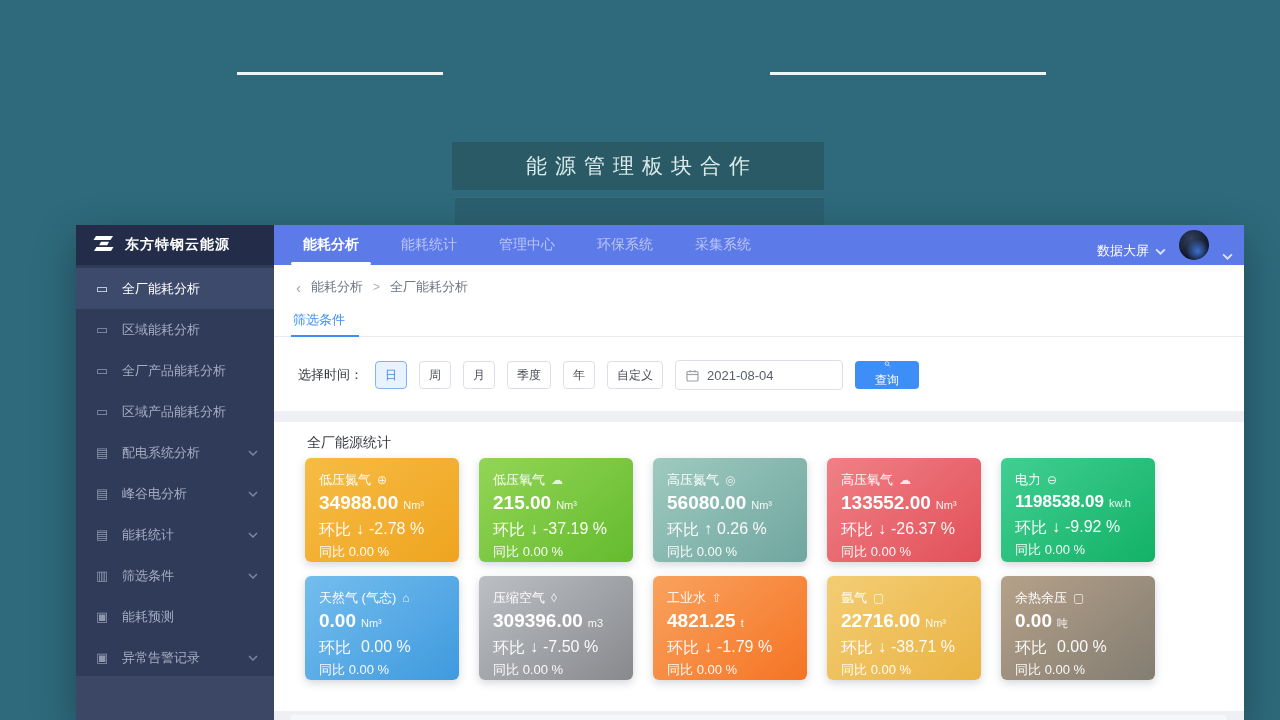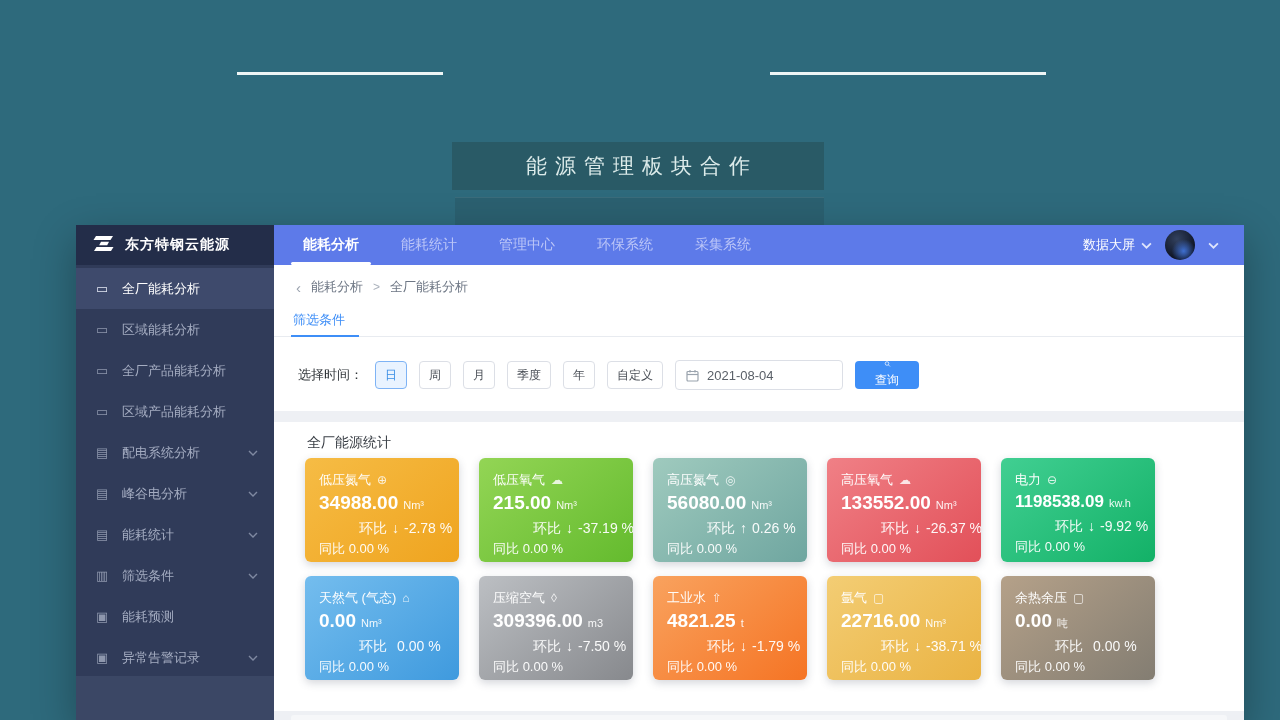--- a/index.html
+++ b/index.html
@@ -31,21 +31,21 @@
   .side-item.active .side-ico { color:#e2e7f3; }
   .side-chevron { margin-left:auto; color:#7f89a1; display:flex; }
   .side-footer { position:absolute; top:451px; bottom:0; left:0; right:0; background:#3b4765; }
 
   
   .navbar { position:absolute; left:198px; top:0; right:0; height:40px; background:#5d7ae9; display:flex; align-items:center; }
   .nav-tabs { display:flex; height:100%; margin-left:8px; }
   .tab { position:relative; display:flex; align-items:center; padding:0 21px; font-size:14px; color:#bcc6f8; cursor:pointer; }
   .tab.active { color:#fff; font-weight:bold; }
   .tab.active::after { content:""; position:absolute; left:9px; right:9px; bottom:0; height:3px; background:#fff; border-radius:2px; }
-  .nav-right { margin-left:auto; display:flex; align-items:center; gap:13px; padding-right:25px; }
+  .nav-right { margin-left:auto; display:flex; align-items:flex-end; gap:13px; padding-right:11px; }
   .screen-link { display:flex; align-items:center; gap:6px; font-size:13px; color:#fff; cursor:pointer; }
   .avatar { width:30px; height:30px; border-radius:50%; cursor:pointer; flex:none;
             background: radial-gradient(circle at 62% 70%, #3f6fd0 0%, rgba(63,111,208,0) 42%),
                         radial-gradient(circle at 40% 30%, #32415f 0%, #0c1120 75%); }
   .nav-caret { color:#dfe5fb; display:flex; cursor:pointer; }
 
   
   .content { position:absolute; left:198px; top:40px; right:0; bottom:0; background:#eef0f4; overflow:hidden; }
   .panel-top { position:absolute; top:0; left:0; right:0; height:146px; background:#fff; }
   .breadcrumb { position:absolute; top:13px; left:22px; display:flex; align-items:center; gap:10px; font-size:13px; color:#6d7684; }
@@ -71,21 +71,21 @@
   .panel-stats { position:absolute; top:157px; left:0; right:0; height:289px; background:#fff; }
   .section-title { position:absolute; top:12px; left:33px; font-size:14px; color:#3a3f46; }
   .cards { position:absolute; top:36px; left:31px; display:grid; grid-template-columns:repeat(5,154px); grid-auto-rows:104px;
            column-gap:20px; row-gap:14px; }
   .stat-card { border-radius:6px; color:#fff; padding:13px 12px 12px 14px; overflow:hidden;
                box-shadow:0 3px 9px rgba(60,70,90,.22); }
   .sc-title { font-size:13px; display:flex; align-items:center; gap:6px; opacity:.97; white-space:nowrap; }
   .sc-ico { font-size:12px; opacity:.85; }
   .sc-value { margin-top:3px; font-size:19px; font-weight:bold; white-space:nowrap; }
   .sc-unit { font-size:11px; font-weight:normal; margin-left:5px; opacity:.92; }
-  .sc-rate { margin-top:6px; font-size:14px; display:flex; gap:5px; opacity:.95; white-space:nowrap;margin-left:40px; }
+  .sc-rate { margin-top:6px; font-size:16px; display:flex; gap:5px; opacity:.95; white-space:nowrap; }
   .sc-rate2 { margin-top:2px; font-size:13px; opacity:.95; white-space:nowrap; }
   .content-footer-hint { position:absolute; bottom:0; left:17px; right:17px; height:5px; background:#f6f7f9; border-radius:3px 3px 0 0; }
 </style>
 </head>
 <body>
 
 <div class="stage">
 
   <div class="hero-line left"></div>
   <div class="hero-line right"></div>

